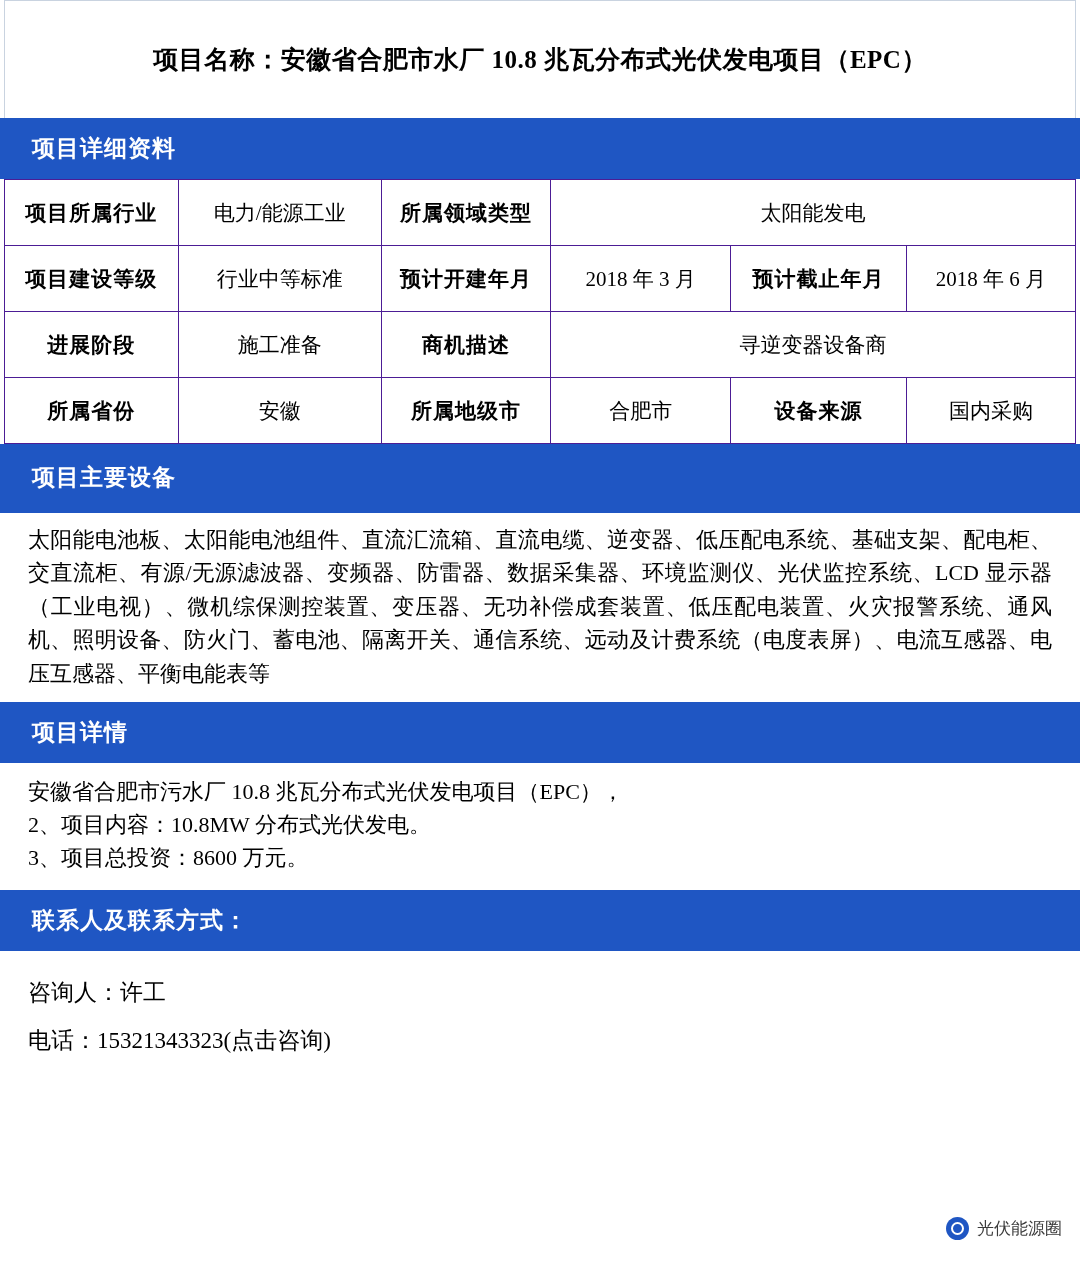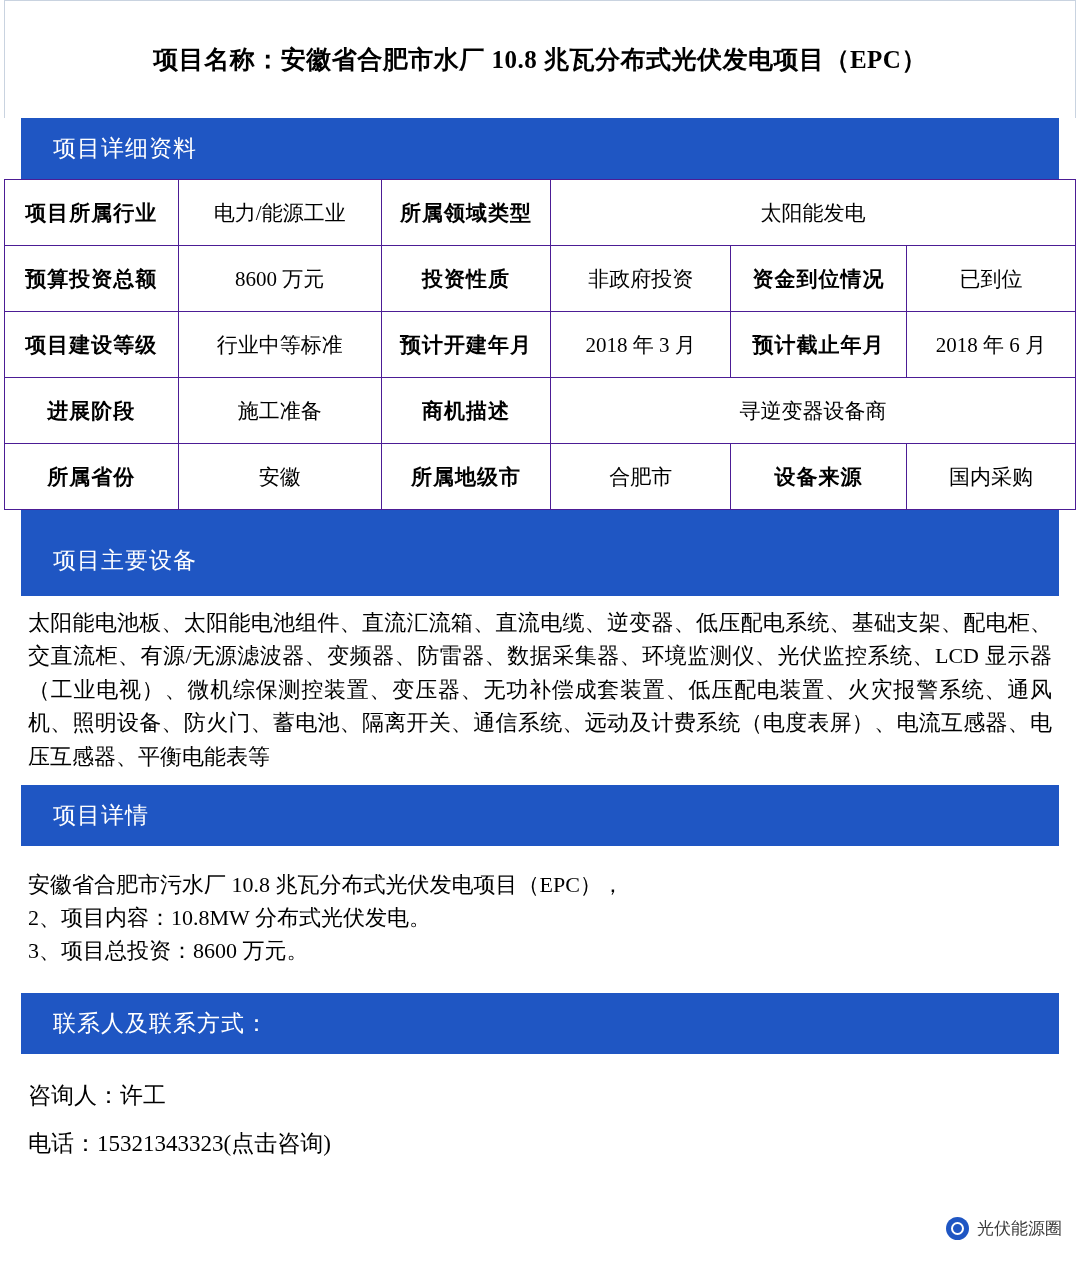--- a/index.html
+++ b/index.html
@@ -35,29 +35,29 @@
   .title-text {
     font-weight: bold;
     font-size: 25px;
     letter-spacing: 0.5px;
     text-align: center;
   }
   
   .blue-bar {
     background: #1f56c3;
     color: #ffffff;
-    font-weight: normal;
+    font-weight: bold;
     font-size: 23px;
     padding: 15px 0 15px 32px;
     box-sizing: border-box;
-    margin: 0 21px;
+    margin: 0 0;
     letter-spacing: 1px;
   }
   .blue-bar.tall {
-    padding: 35px 0 20px 32px;
+    padding: 18px 0 20px 32px;
   }
   
   table.detail {
     border-collapse: collapse;
     width: calc(100% - 8px);
     margin: 0 4px;
     table-layout: fixed;
   }
   table.detail td {
     border: 1px solid #4c1d95;
@@ -85,21 +85,21 @@
     border: 1px solid #c9d3e0;
     border-top: none;
     border-bottom: none;
     box-sizing: border-box;
     text-align: justify;
   }
   .body-text.nolines {
     border: none;
   }
   .detail-lines {
-    margin: 16px 4px;
+    margin: 6px 4px;
     padding: 6px 24px 10px 24px;
     font-size: 22px;
     line-height: 1.5;
     box-sizing: border-box;
   }
   .detail-lines div {
     white-space: nowrap;
   }
   .contact-block {
     margin: 0 4px;
@@ -161,28 +161,20 @@
       <col style="width:15.8%">
     </colgroup>
     <tbody>
       <tr>
         <td class="label">项目所属行业</td>
         <td>电力/能源工业</td>
         <td class="label">所属领域类型</td>
         <td colspan="3">太阳能发电</td>
       </tr>
       <tr>
-        <td class="label">预算投资总额</td>
-        <td>8600 万元</td>
-        <td class="label">投资性质</td>
-        <td>非政府投资</td>
-        <td class="label">资金到位情况</td>
-        <td>已到位</td>
-      </tr>
-      <tr>
         <td class="label">项目建设等级</td>
         <td>行业中等标准</td>
         <td class="label">预计开建年月</td>
         <td>2018 年 3 月</td>
         <td class="label">预计截止年月</td>
         <td>2018 年 6 月</td>
       </tr>
       <tr>
         <td class="label">进展阶段</td>
         <td>施工准备</td>

